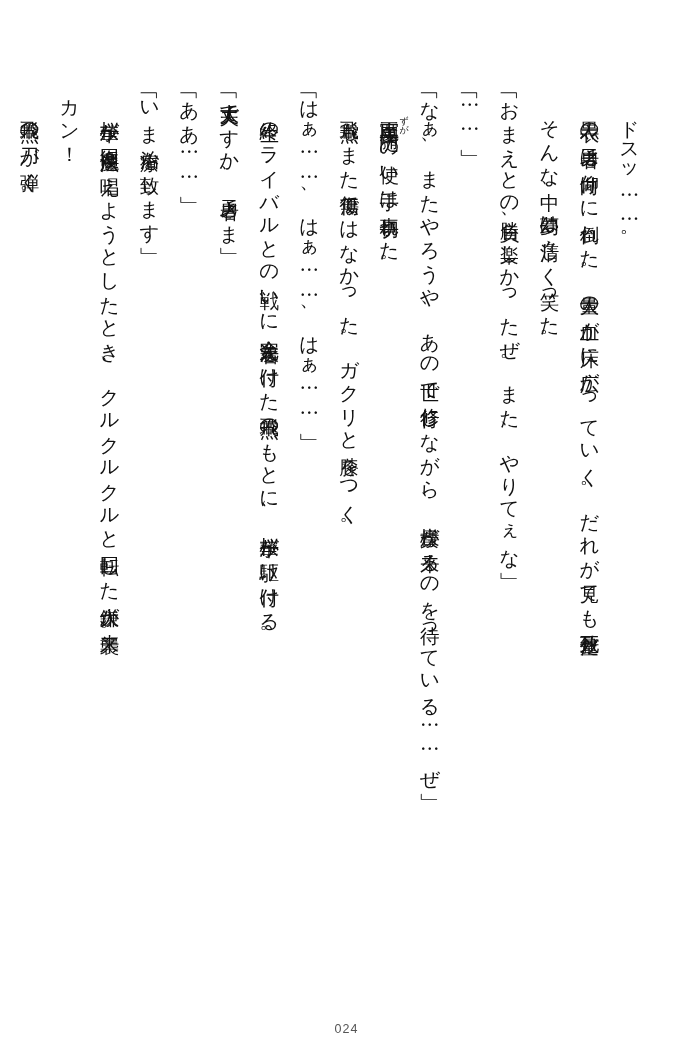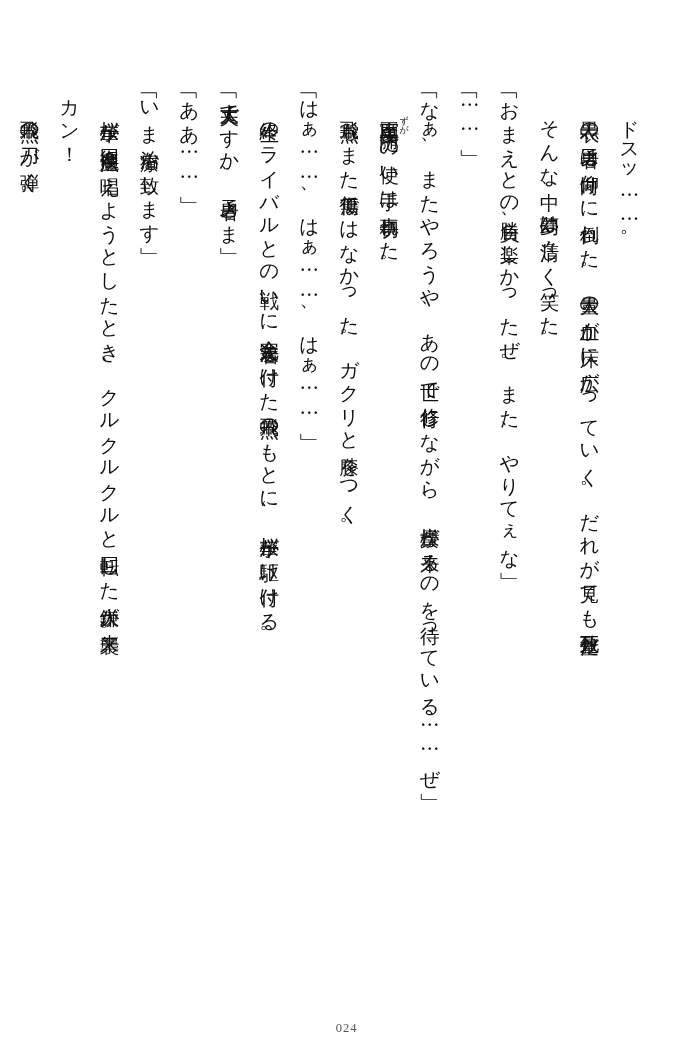--- a/index.html
+++ b/index.html
@@ -53,21 +53,21 @@
     font-size: 9px;
     letter-spacing: 0;
     line-height: 1;
   }
   #page-number {
     position: absolute;
     bottom: 14px;
     left: 0;
     width: 693px;
     text-align: center;
-    font-family: Liberation Serif, serif;
+    font-family: Liberation Sans, sans-serif;
     font-size: 12.5px;
     color: #555555;
     letter-spacing: 1px;
   }
 </style>
 </head>
 <body>
 
 <div id="page">
 

